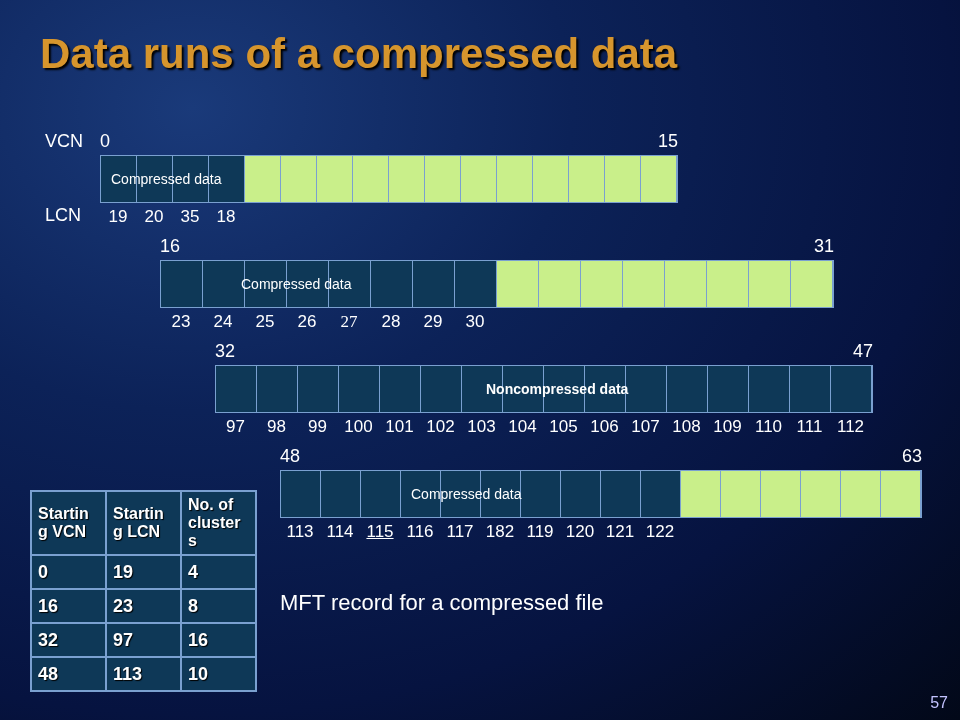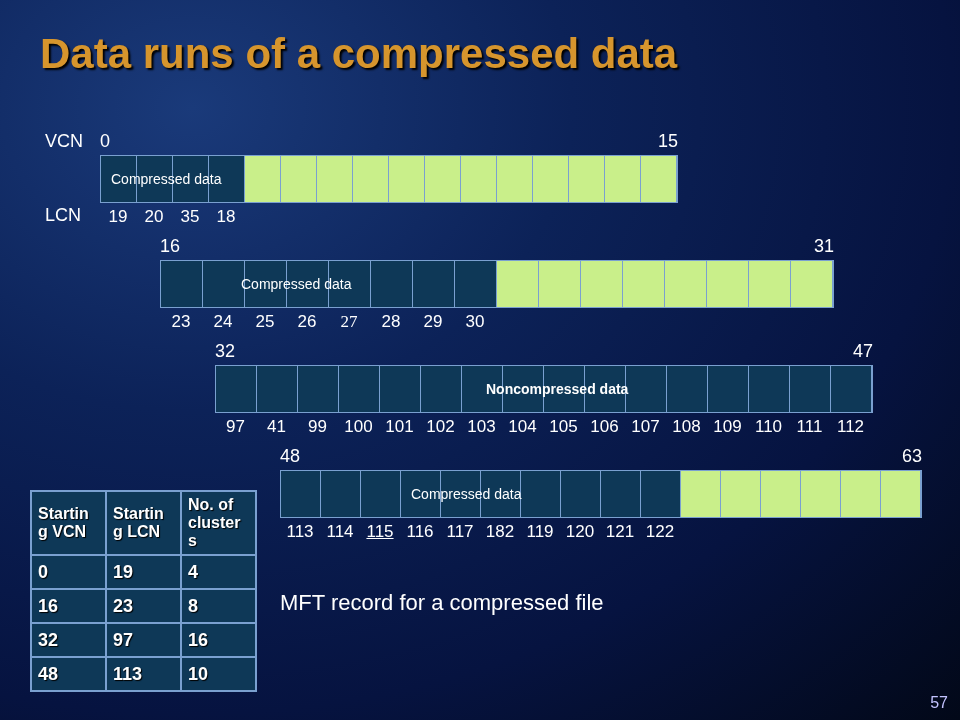--- a/index.html
+++ b/index.html
@@ -212,21 +212,21 @@
         <div class="cell dark" style="width: 41px;"></div>
         <div class="cell dark" style="width: 41px;"></div>
         <div class="cell dark" style="width: 41px;"></div>
         <div class="cell dark" style="width: 41px;"></div>
         <div class="cell dark" style="width: 41px;"></div>
         <div class="cell dark" style="width: 41px;"></div>
         <div class="overlay-label" style="left: 270px; font-weight: bold;">Noncompressed data</div>
       </div>
       <div class="tick-row">
         <div class="tick" style="width: 41px;">97</div>
-        <div class="tick" style="width: 41px;">41</div>
+        <div class="tick" style="width: 41px;">98</div>
         <div class="tick" style="width: 41px;">99</div>
         <div class="tick" style="width: 41px;">100</div>
         <div class="tick" style="width: 41px;">101</div>
         <div class="tick" style="width: 41px;">102</div>
         <div class="tick" style="width: 41px;">103</div>
         <div class="tick" style="width: 41px;">104</div>
         <div class="tick" style="width: 41px;">105</div>
         <div class="tick" style="width: 41px;">106</div>
         <div class="tick" style="width: 41px;">107</div>
         <div class="tick" style="width: 41px;">108</div>

